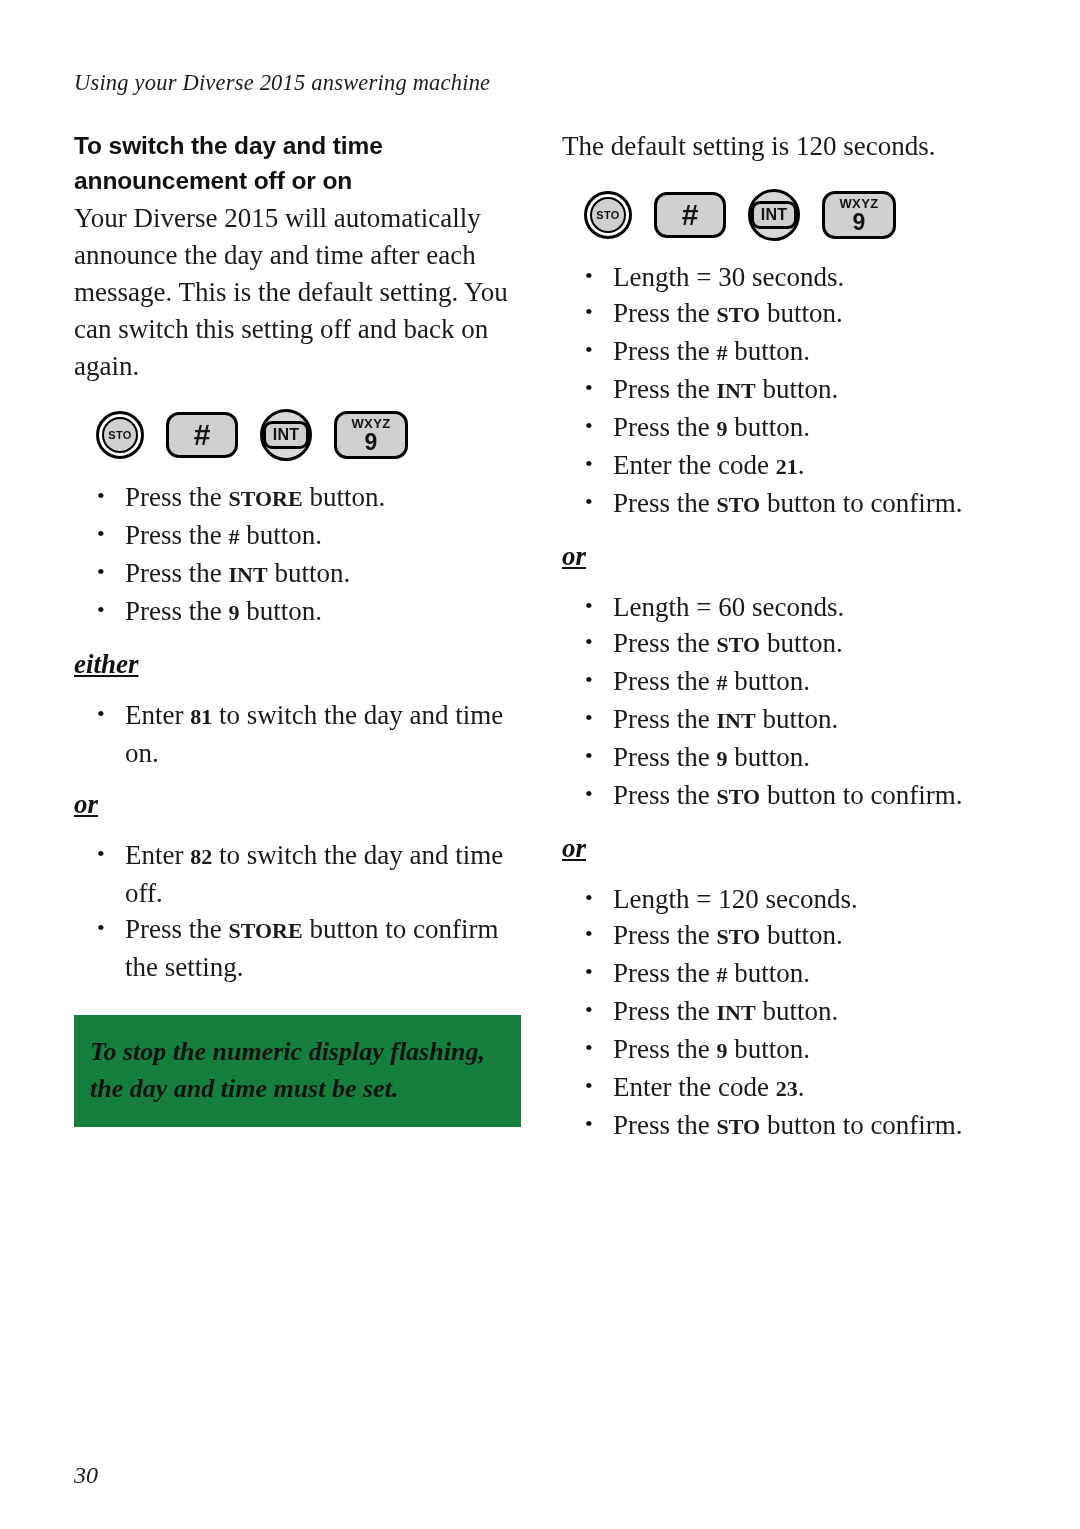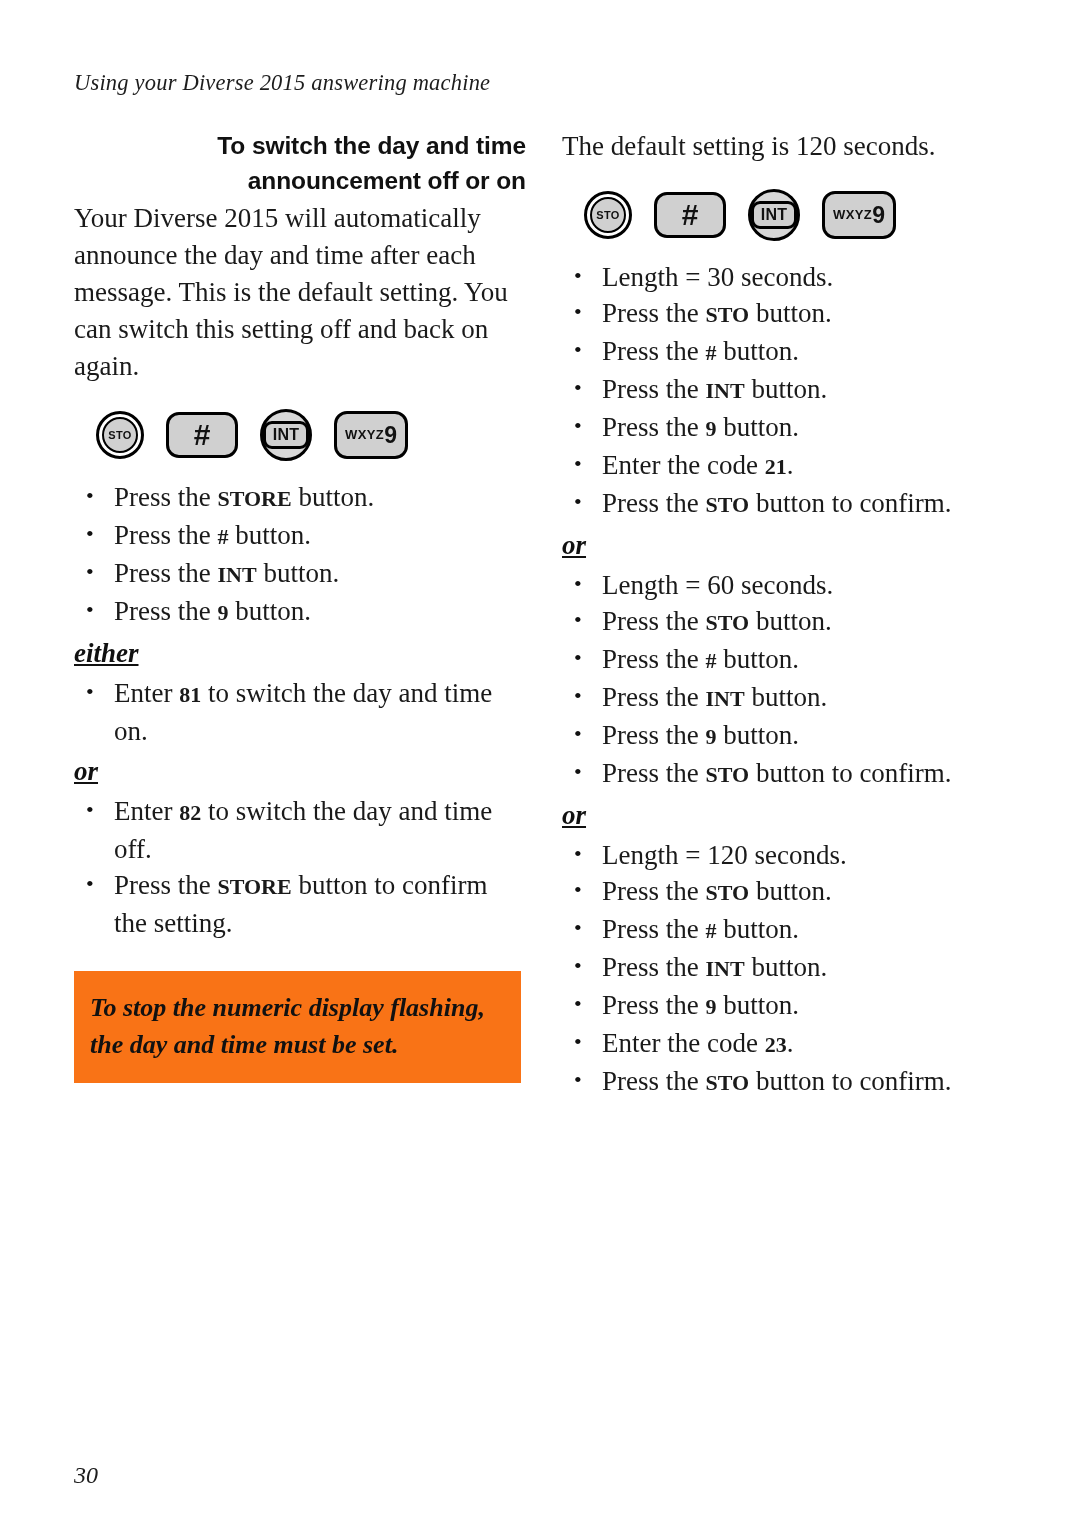--- a/index.html
+++ b/index.html
@@ -47,21 +47,20 @@
 
   
   h2.section-heading {
     font-family: "Liberation Sans", "DejaVu Sans", sans-serif;
     font-weight: bold;
     font-size: 24.5px;
     line-height: 35px;
     margin: 0 0 2px 0;
     letter-spacing: -0.1px;
     color: #111111;
-    text-align: right;
   }
 
   
   p.body {
     font-family: "Liberation Serif", "DejaVu Serif", serif;
     font-size: 27px;
     line-height: 37px;
     margin: 0;
     color: #1a1a1a;
   }
@@ -163,20 +162,21 @@
   }
   
   .key-num {
     width: 74px;
     height: 48px;
     border-radius: 13px;
     background: #d0d0d0;
     border: 3.5px solid #000;
     box-sizing: border-box;
     display: flex;
+    flex-direction: column;
     align-items: center;
     justify-content: center;
     flex: none;
     line-height: 1;
   }
   .key-num .letters {
     font-family: "Liberation Sans", "DejaVu Sans", sans-serif;
     font-weight: bold;
     font-size: 13px;
     letter-spacing: 0.4px;
@@ -186,21 +186,21 @@
   .key-num .digit {
     font-family: "Liberation Sans", "DejaVu Sans", sans-serif;
     font-weight: bold;
     font-size: 23px;
     color: #111;
   }
 
   
   ul.steps {
     list-style: none;
-    margin: 4px;
+    margin: 15px;
     padding: 0;
   }
   ul.steps li {
     position: relative;
     padding-left: 36px;
     font-family: "Liberation Serif", "DejaVu Serif", serif;
     font-size: 27px;
     line-height: 36px;
     color: #1a1a1a;
   }
@@ -226,21 +226,21 @@
     font-weight: bold;
     font-size: 27px;
     line-height: 36px;
     color: #111;
     text-decoration: underline;
   }
 
   
   .note-box {
     margin-top: 30px;
-    background: #f97316;
+    background: #15803d;
     width: 447px;
     box-sizing: border-box;
     padding: 18px 20px 20px 16px;
   }
   .note-box p {
     margin: 0;
     font-family: "Liberation Serif", "DejaVu Serif", serif;
     font-style: italic;
     font-weight: bold;
     font-size: 26px;

